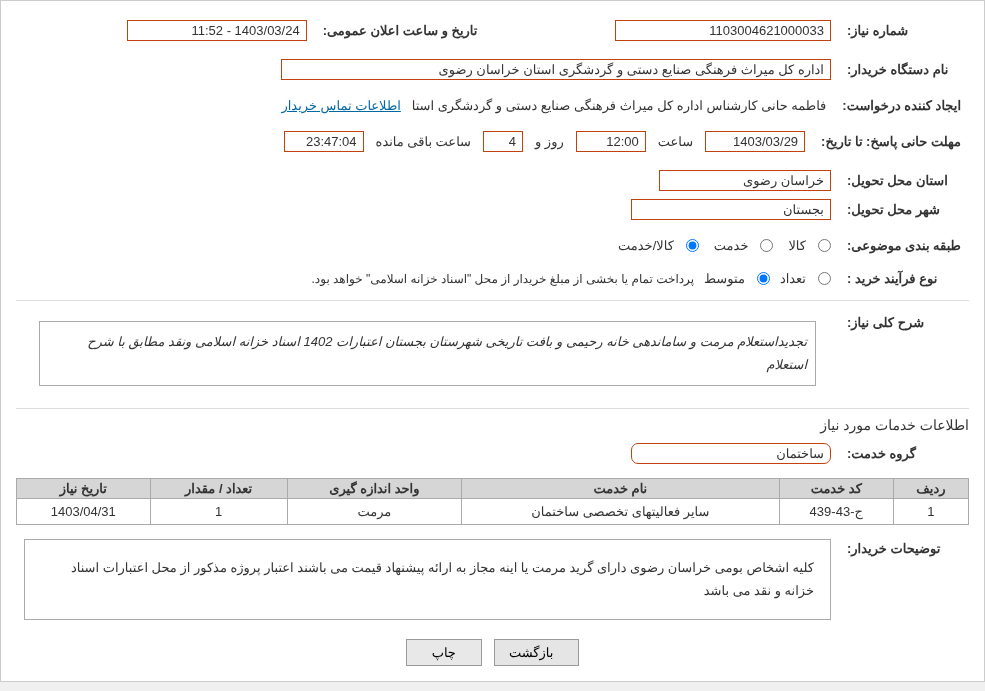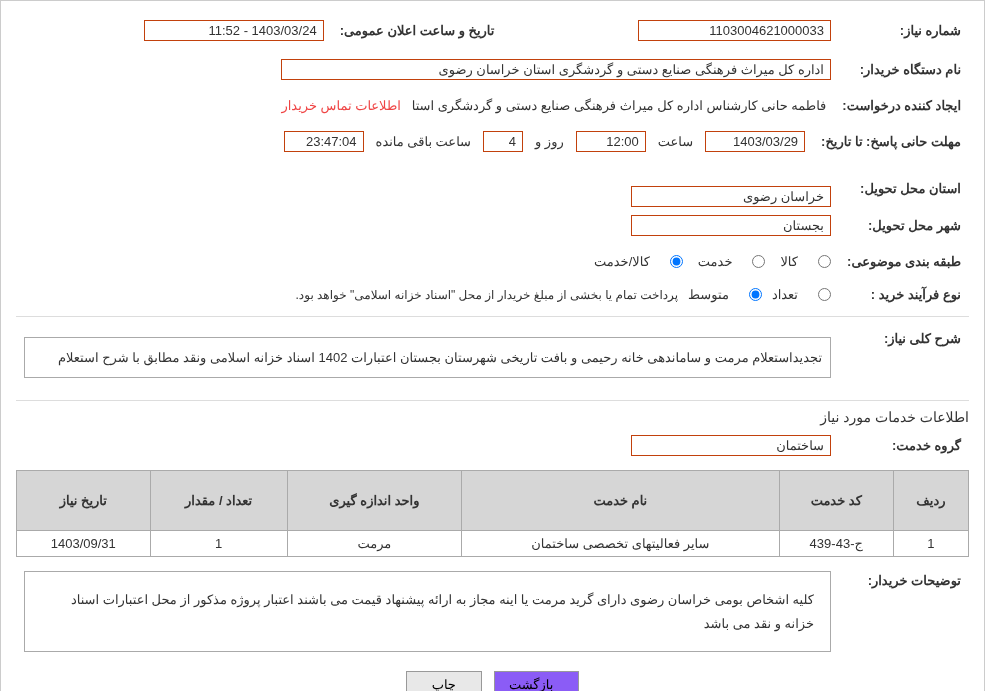--- a/index.html
+++ b/index.html
@@ -34,59 +34,61 @@
       margin-bottom: 10px;
     }
     .info-table td {
       padding: 4px 8px;
       vertical-align: middle;
     }
     .label-cell {
       color: #333;
       font-weight: bold;
       white-space: nowrap;
-      text-align: right;
+      text-align: left;
       width: 130px;
     }
     .value-cell {
       text-align: right;
     }
     .row-flex {
       display: flex;
       align-items: center;
       gap: 8px;
       flex-direction: row;
     }
     .link-blue {
-      color: #ef4444;
+      color: #0369a1;
+      text-decoration: underline;
       cursor: pointer;
     }
     .section-title {
       font-weight: normal;
       font-size: 14px;
       margin: 6px 0 6px 0;
       color: #333;
     }
     .desc-box {
       border: 1px solid #aaa;
       padding: 8px;
       background: #fff;
-      margin: 8px 0;
+      margin: 8px 15px;
       text-align: right;
       line-height: 1.8;
+      font-style: italic;
     }
     .service-table {
       width: 100%;
       border-collapse: collapse;
       margin: 10px 0;
     }
     .service-table th {
       background: #d6d6d6;
       border: 1px solid #aaa;
-      padding: 22px 8px;
+      padding: 2px 8px;
       text-align: center;
       font-weight: bold;
     }
     .service-table td {
       border: 1px solid #aaa;
       padding: 5px 8px;
       text-align: center;
     }
     .service-table tr:nth-child(even) td { background: #f9f9f9; }
     .notes-box {
@@ -108,33 +110,33 @@
       padding: 5px 25px;
       border: 1px solid #999;
       cursor: pointer;
       font-size: 13px;
       font-family: Tahoma, Arial, sans-serif;
     }
     .btn-print {
       background: #e8e8e8;
     }
     .btn-back {
-      background: #8b5cf6;
+      background: #e5e5e5;
       padding-left: 14px;
     }
     .radio-group {
       display: flex;
       gap: 15px;
       align-items: center;
       direction: rtl;
     }
     .radio-item {
       display: flex;
       align-items: center;
-      gap: 20px;
+      gap: 12px;
     }
     .inline-input {
       border: 1px solid #c2410c;
       padding: 2px 6px;
       background: #fff;
       display: inline-block;
     }
     .process-row {
       display: flex;
       align-items: center;
@@ -153,21 +155,21 @@
 <div class="page-container">
 
 
   <div class="content-area">
 
     <table class="info-table">
       <tbody>
           <tr>
         <td class="label-cell">شماره نیاز:</td>
         <td class="value-cell">
-          <span class="inline-input" style="width:193px; display:inline-block;padding-left:43px;">1103004621000033</span>
+          <span class="inline-input" style="width:216px; display:inline-block;padding-left:43px;">1103004621000033</span>
         </td>
         <td class="label-cell" style="text-align:left;">تاریخ و ساعت اعلان عمومی:</td>
         <td class="value-cell">
           <span class="inline-input" style="width:180px; display:inline-block;">1403/03/24 - 11:52</span>
         </td>
       </tr>
     </tbody>
       </table>
 
     <table class="info-table">
@@ -211,21 +213,21 @@
         </td>
       </tr>
     </tbody>
       </table>
 
     <table class="info-table">
       <tbody>
           <tr>
         <td class="label-cell">استان محل تحویل:</td>
         <td class="value-cell">
-          <span class="inline-input" style="width:200px; display:inline-block;margin-top:16px;">خراسان رضوی</span>
+          <span class="inline-input" style="width:172px; display:inline-block;">خراسان رضوی</span>
         </td>
       </tr>
       <tr>
         <td class="label-cell">شهر محل تحویل:</td>
         <td class="value-cell">
           <span class="inline-input" style="width:200px; display:inline-block;">بجستان</span>
         </td>
       </tr>
     </tbody>
       </table>
@@ -292,21 +294,21 @@
 
     <hr class="section-divider">
 
     <div class="section-title">اطلاعات خدمات مورد نیاز</div>
 
     <table class="info-table">
       <tbody>
           <tr>
         <td class="label-cell">گروه خدمت:</td>
         <td class="value-cell">
-          <span class="inline-input" style="width:200px; display:inline-block;">ساختمان</span>
+          <span class="inline-input" style="width:200px; display:inline-block;border-radius:7px;">ساختمان</span>
         </td>
       </tr>
     </tbody>
       </table>
 
     <table class="service-table">
       <thead>
         <tr>
           <th>ردیف</th>
           <th>کد خدمت</th>
@@ -316,21 +318,21 @@
           <th>تاریخ نیاز</th>
         </tr>
       </thead>
       <tbody id="services-tbody">
       <tr>
             <td>1</td>
             <td>ج-43-439</td>
             <td>سایر فعالیتهای تخصصی ساختمان</td>
             <td>مرمت</td>
             <td>1</td>
-            <td>1403/09/31</td>
+            <td>1403/04/31</td>
           </tr>
         </tbody>
     </table>
 
     <table class="info-table">
       <tbody>
           <tr>
         <td class="label-cell" style="vertical-align:top; padding-top:6px;">توضیحات خریدار:</td>
         <td class="value-cell">
           <div class="notes-box">

